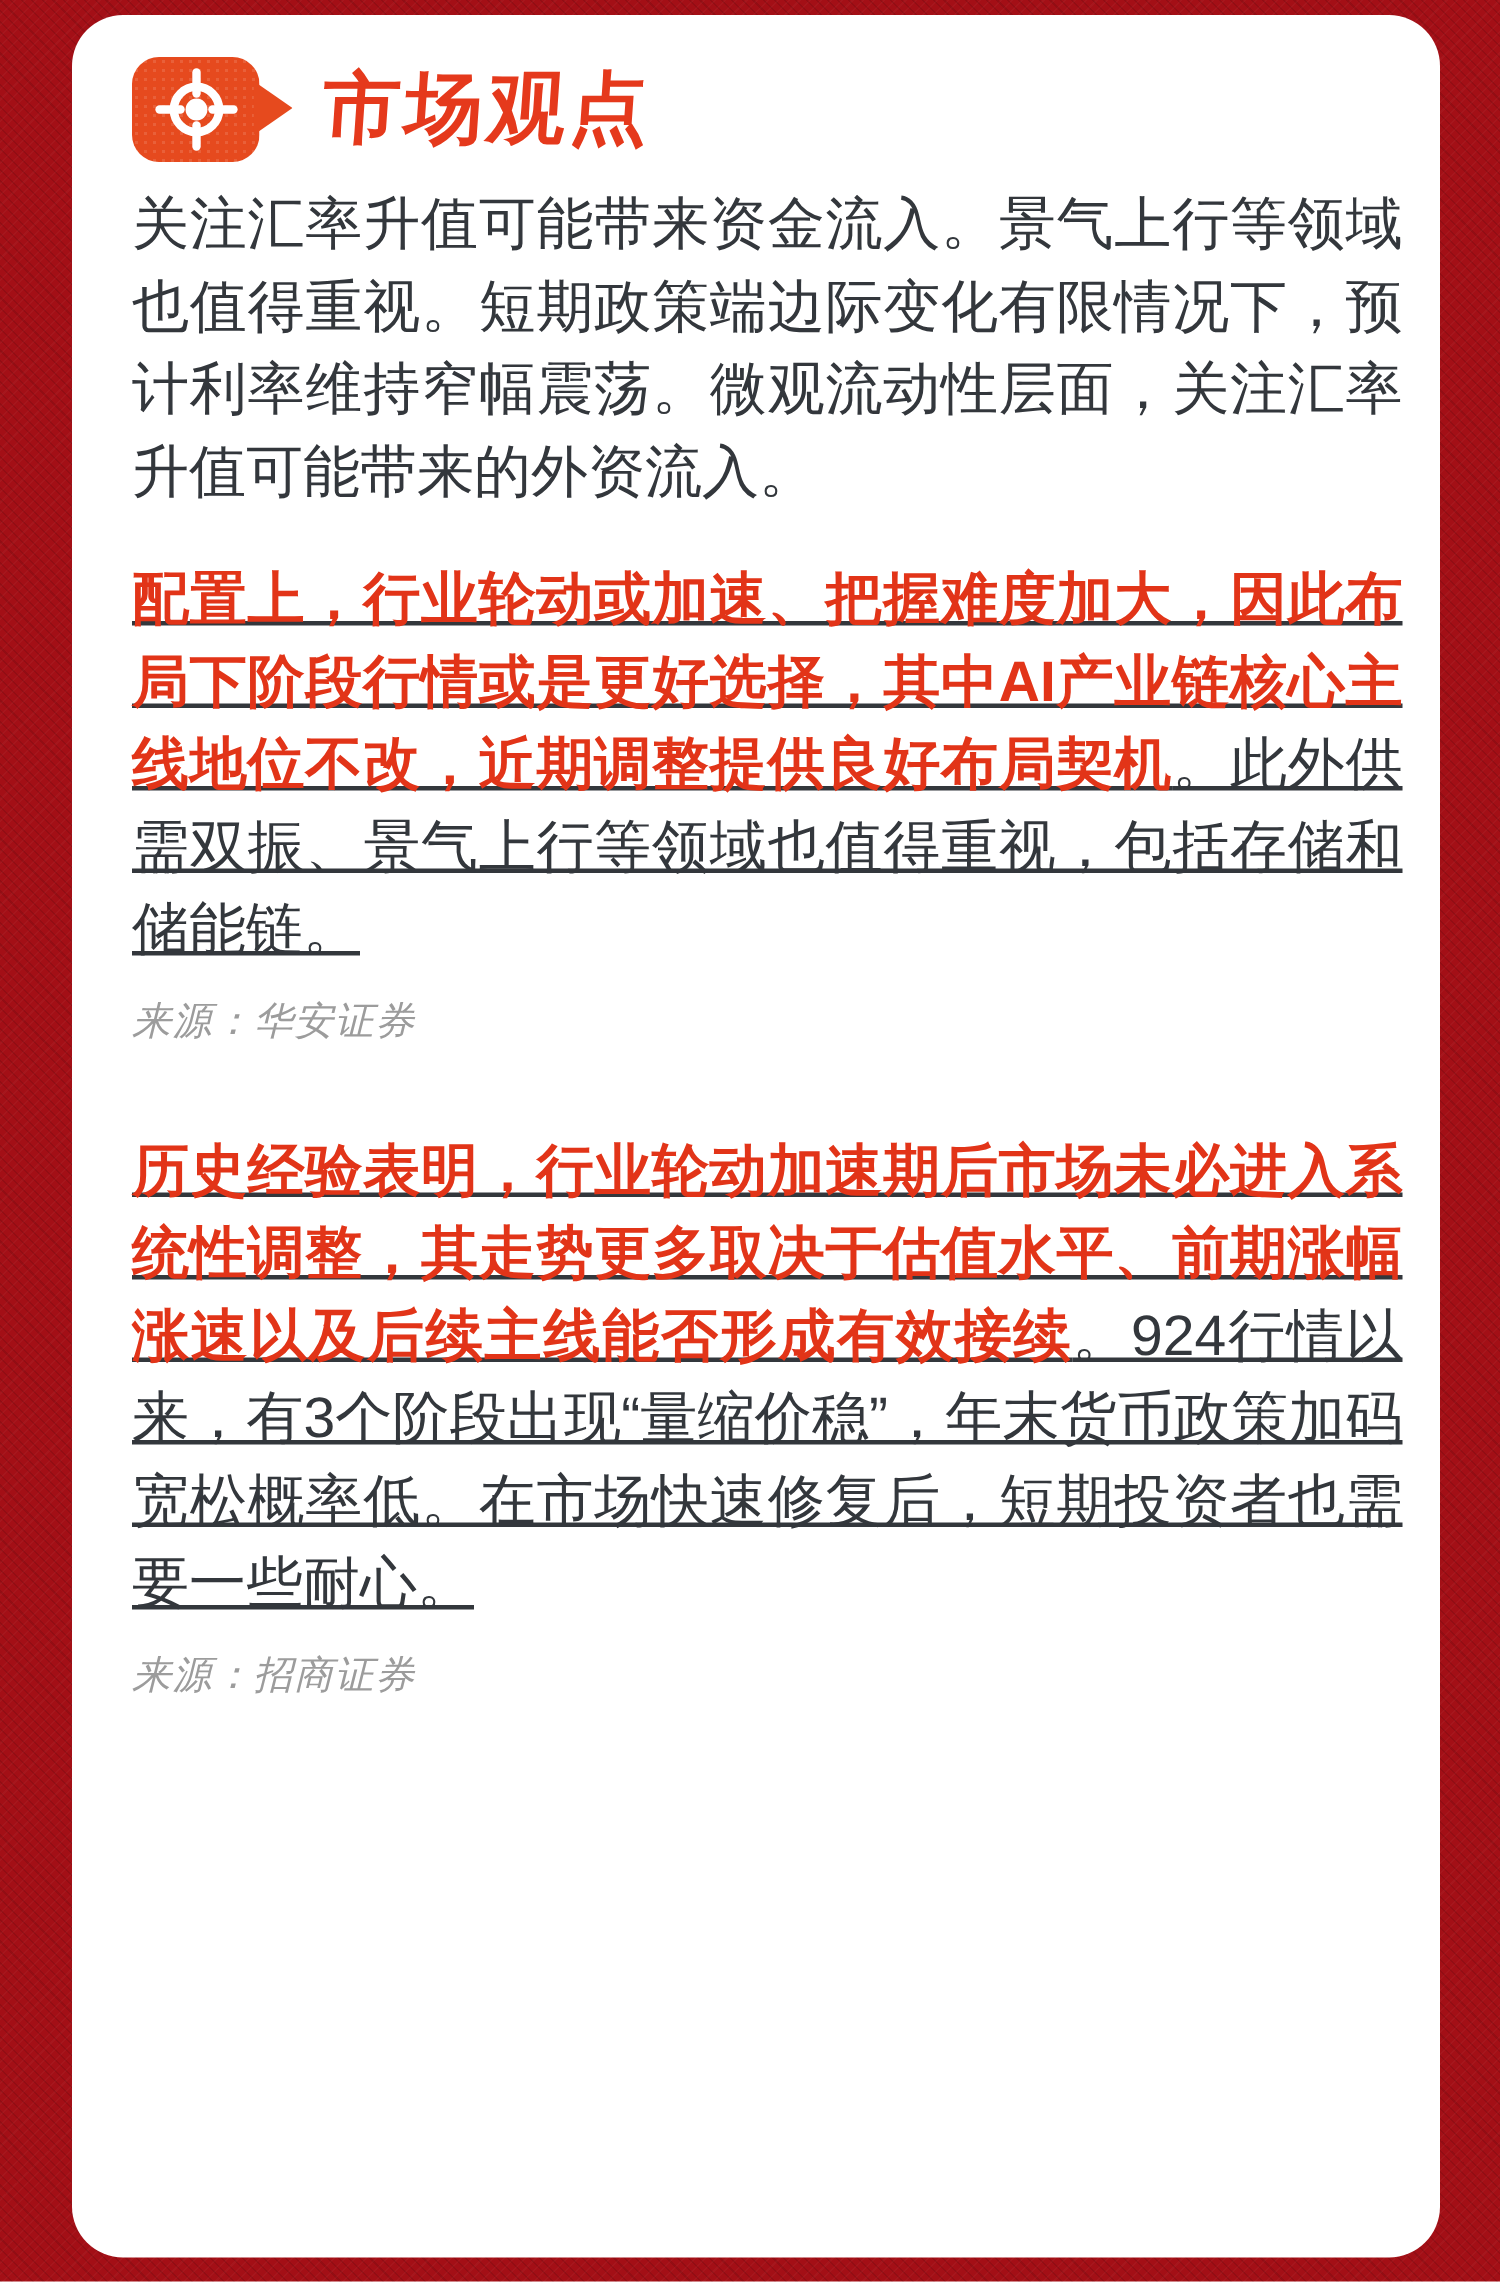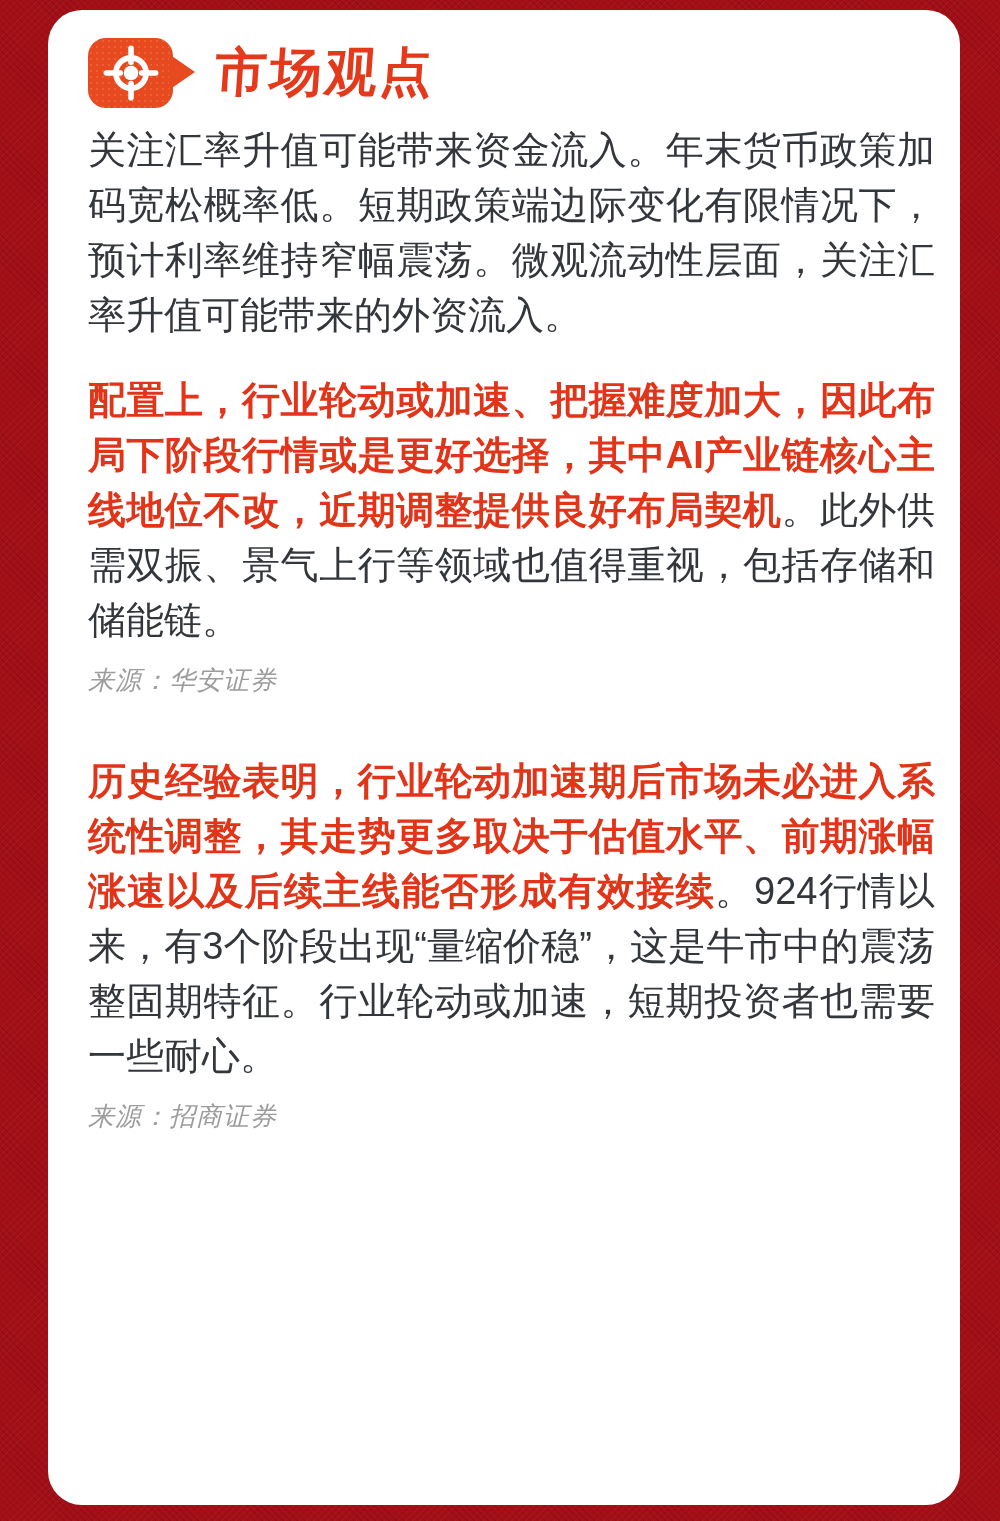--- a/index.html
+++ b/index.html
@@ -37,21 +37,21 @@
   p.body{
     font-size:38px;line-height:55px;color:#33373c;
     text-align:justify;margin:0 0 30px 0;
   }
   p.body .em{color:#e23418;font-weight:bold;}
   p.source{
     font-size:26px;line-height:36px;color:#9c9c9c;
     margin:12px 0 56px 0;letter-spacing:1px;font-style:italic;
   }
   p.source.last{margin-bottom:0;}
-  p.body.tight{margin-bottom:14px;}
+  p.body.tight{margin-bottom:14px;text-decoration:underline;}
 </style>
 </head>
 <body>
 
 <div class="card">
 
   <div class="header-row">
     <div class="icon-bubble">
       <svg viewBox="0 0 100 100">
         <circle cx="50" cy="50" r="27" fill="none" stroke="#ffffff" stroke-width="10"></circle>
@@ -60,29 +60,29 @@
         <line x1="6" y1="50" x2="31" y2="50" stroke="#ffffff" stroke-width="10" stroke-linecap="round"></line>
         <line x1="69" y1="50" x2="94" y2="50" stroke="#ffffff" stroke-width="10" stroke-linecap="round"></line>
         <circle cx="50" cy="50" r="13" fill="#ffffff"></circle>
       </svg>
       <span class="bubble-tail"></span>
     </div>
     <div class="page-title">市场观点</div>
   </div>
 
   <p class="body">
-    <span>关注汇率升值可能带来资金流入。年末货币政策加码宽松概率低。短期政策端边际变化有限情况下，预计利率维持窄幅震荡。微观流动性层面，关注汇率升值可能带来的外资流入。</span>
+    <span>关注汇率升值可能带来资金流入。景气上行等领域也值得重视。短期政策端边际变化有限情况下，预计利率维持窄幅震荡。微观流动性层面，关注汇率升值可能带来的外资流入。</span>
   </p>
 
   <p class="body tight">
     <span class="em">配置上，行业轮动或加速、把握难度加大，因此布局下阶段行情或是更好选择，其中AI产业链核心主线地位不改，近期调整提供良好布局契机</span><span>。此外供需双振、景气上行等领域也值得重视，包括存储和储能链。</span>
   </p>
 
   <p class="source">来源：华安证券</p>
 
 
   <p class="body tight">
-    <span class="em">历史经验表明，行业轮动加速期后市场未必进入系统性调整，其走势更多取决于估值水平、前期涨幅涨速以及后续主线能否形成有效接续</span><span>。924行情以来，有3个阶段出现“量缩价稳”，这是牛市中的震荡整固期特征。行业轮动或加速，短期投资者也需要一些耐心。</span>
+    <span class="em">历史经验表明，行业轮动加速期后市场未必进入系统性调整，其走势更多取决于估值水平、前期涨幅涨速以及后续主线能否形成有效接续</span><span>。924行情以来，有3个阶段出现“量缩价稳”，年末货币政策加码宽松概率低。在市场快速修复后，短期投资者也需要一些耐心。</span>
   </p>
 
   <p class="source last">来源：招商证券</p>
 
 </div>
 
 </body></html>

